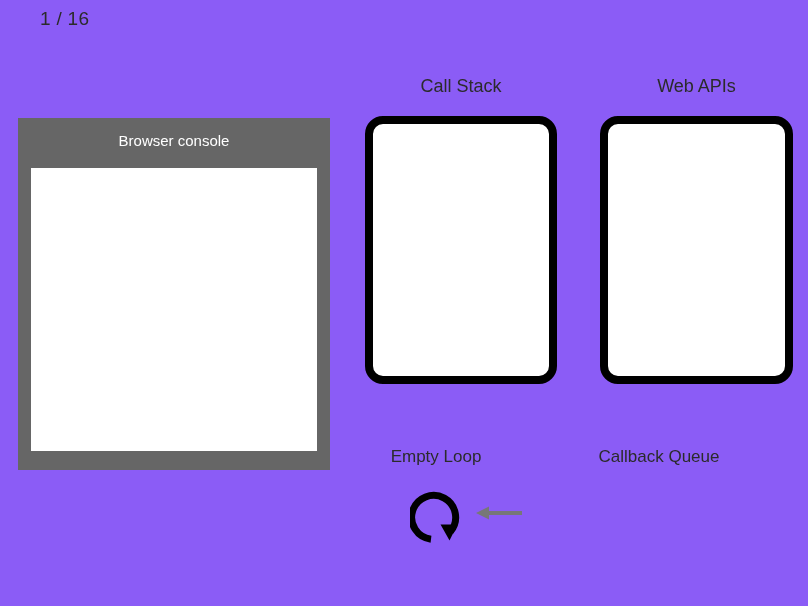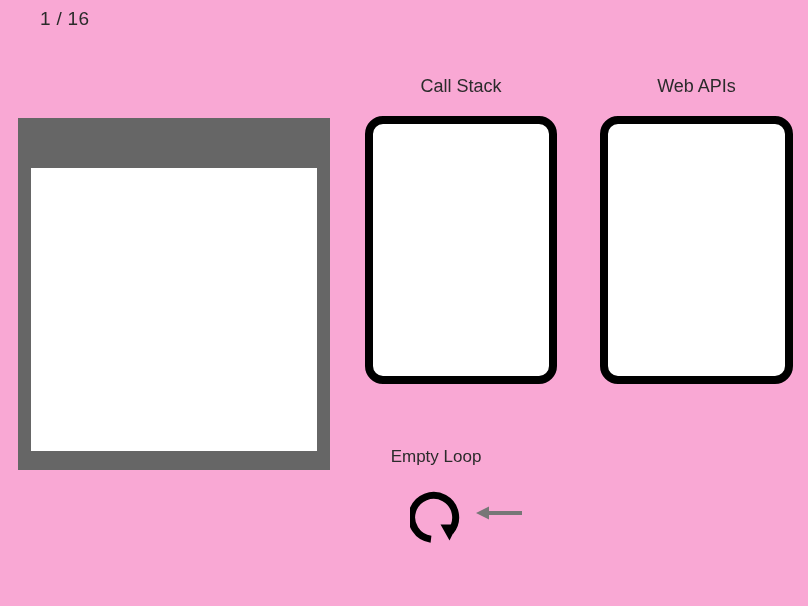--- a/index.html
+++ b/index.html
@@ -4,21 +4,21 @@
 <style>
   html, body {
     margin: 0;
     padding: 0;
     background: #ffffff;
   }
   #stage {
     position: relative;
     width: 808px;
     height: 606px;
-    background: #f9a8d4;
+    background: #8b5cf6;
     overflow: hidden;
     font-family: "Liberation Sans", sans-serif;
     -webkit-font-smoothing: antialiased;
   }
 
   
   #slide-counter {
     position: absolute;
     left: 40px;
     top: 8px;
@@ -163,20 +163,21 @@
   }
 </style>
 </head>
 <body>
 
 <div id="stage">
 
   <div id="slide-counter">1 / 16</div>
 
   <div id="console-panel">
+    <div id="console-title">Browser console</div>
     <div id="console-output"></div>
   </div>
 
   <div id="call-stack-heading" class="panel-heading">Call Stack</div>
   <div id="call-stack-box" class="stack-box"></div>
 
   <div id="web-apis-heading" class="panel-heading">Web APIs</div>
   <div id="web-apis-box" class="stack-box"></div>
 
   <div id="event-loop-heading">Empty Loop</div>
@@ -185,14 +186,15 @@
     <path d="M 21 55.2
              A 22 22 0 1 1 40.5 47.5" fill="none" stroke="#000000" stroke-width="7" stroke-linecap="butt"></path>
     <polygon points="30.5,40.5 47.5,40.5 39.5,56.5" fill="#000000"></polygon>
   </svg>
 
   <svg id="queue-arrow-icon" viewBox="0 0 46 20">
     <line x1="11" y1="10" x2="46" y2="10" stroke="#777777" stroke-width="4"></line>
     <polygon points="0,10 13,3.5 13,16.5" fill="#777777"></polygon>
   </svg>
 
+  <div id="callback-queue-heading">Callback Queue</div>
 
 </div>
 
 </body></html>

